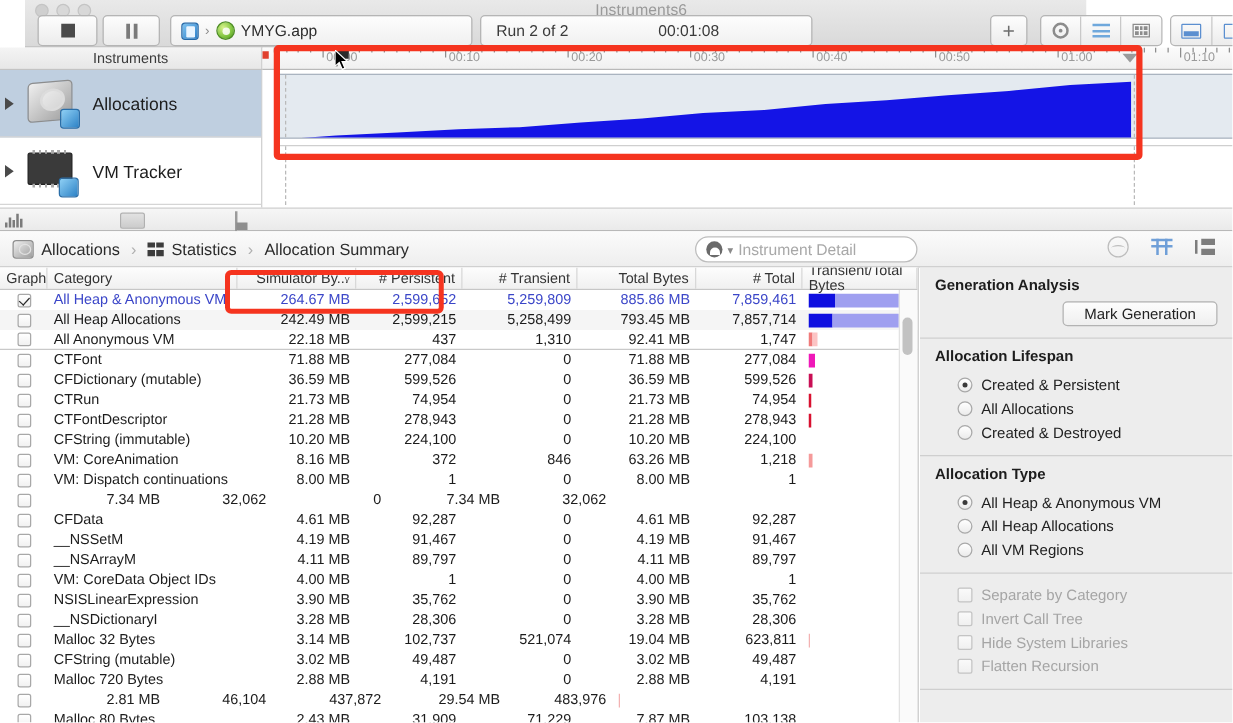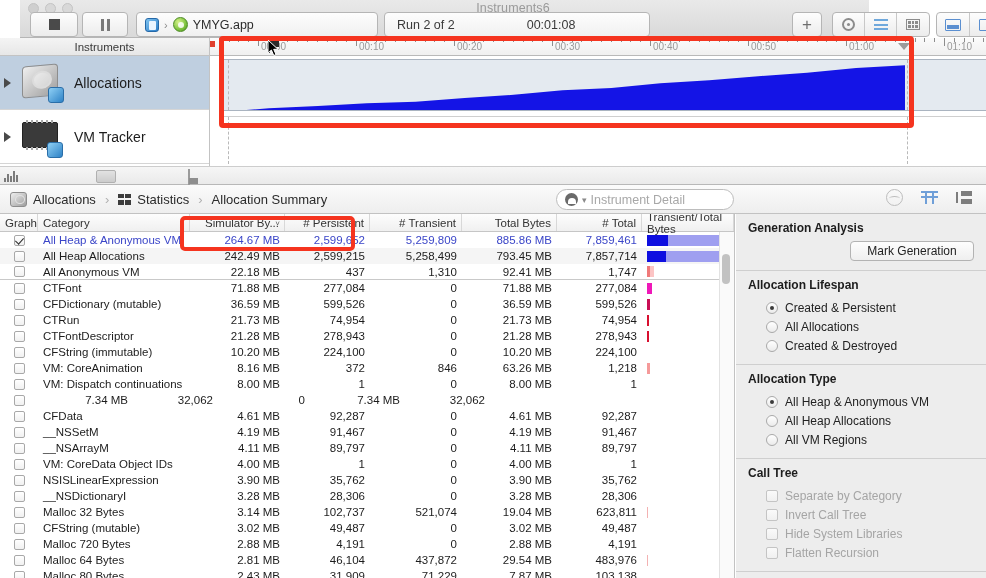--- a/index.html
+++ b/index.html
@@ -793,21 +793,20 @@
           <div class="cell c-num" style="width:85px">4,191</div>
           <div class="cell c-num" style="width:92px">0</div>
           <div class="cell c-num" style="width:95px">2.88 MB</div>
           <div class="cell c-num" style="width:85px">4,191</div>
           <div class="cell c-bar"></div>
         </div>
         <div class="trow">
           <div class="cell c-graph">
             <span class="cbox"></span>
           </div>
-          <div class="cell c-cat">Malloc 64 Bytes</div>
           <div class="cell c-num" style="width:95px">2.81 MB</div>
           <div class="cell c-num" style="width:85px">46,104</div>
           <div class="cell c-num" style="width:92px">437,872</div>
           <div class="cell c-num" style="width:95px">29.54 MB</div>
           <div class="cell c-num" style="width:85px">483,976</div>
           <div class="cell c-bar">
             <span class="bar-seg" style="width:1px;background:#f3b2b2"></span>
           </div>
         </div>
         <div class="trow">
@@ -863,21 +862,20 @@
         <span class="radio"></span>
         <span>All Heap Allocations</span>
       </div>
       <div class="radio-row">
         <span class="radio"></span>
         <span>All VM Regions</span>
       </div>
     </div>
 
     <div class="ins-sec">
-      <div class="ins-title">Call Tree</div>
       <div class="chk-row">
         <span class="chk"></span>
         <span>Separate by Category</span>
       </div>
       <div class="chk-row">
         <span class="chk"></span>
         <span>Invert Call Tree</span>
       </div>
       <div class="chk-row">
         <span class="chk"></span>

